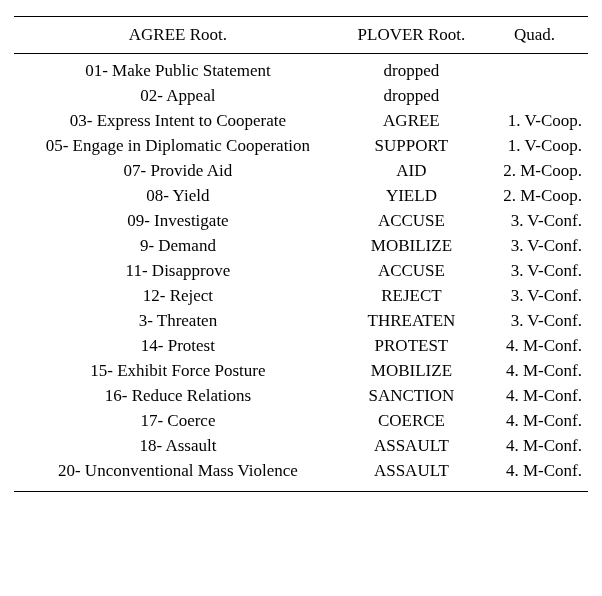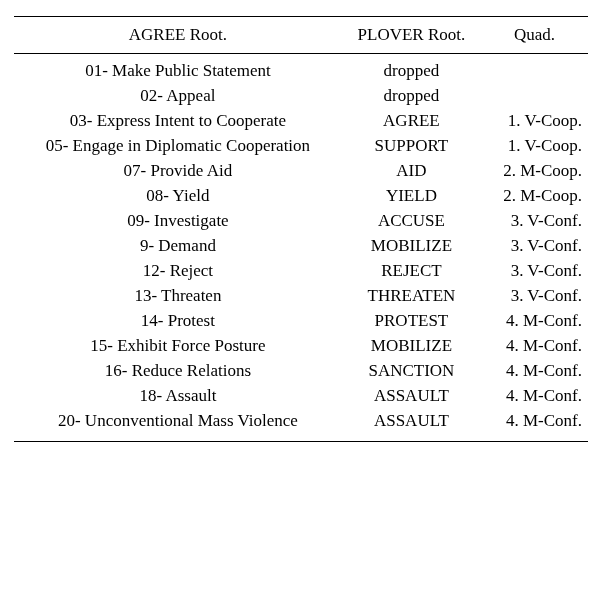--- a/index.html
+++ b/index.html
@@ -109,45 +109,55 @@
         <td>09- Investigate</td>
         <td>ACCUSE</td>
         <td>3. V-Conf.</td>
       </tr>
       <tr>
         <td>9- Demand</td>
         <td>MOBILIZE</td>
         <td>3. V-Conf.</td>
       </tr>
       <tr>
+        <td>11- Disapprove</td>
+        <td>ACCUSE</td>
+        <td>3. V-Conf.</td>
+      </tr>
+      <tr>
         <td>12- Reject</td>
         <td>REJECT</td>
         <td>3. V-Conf.</td>
       </tr>
       <tr>
-        <td>13- Threaten</td>
+        <td>3- Threaten</td>
         <td>THREATEN</td>
         <td>3. V-Conf.</td>
       </tr>
       <tr>
         <td>14- Protest</td>
         <td>PROTEST</td>
         <td>4. M-Conf.</td>
       </tr>
       <tr>
         <td>15- Exhibit Force Posture</td>
         <td>MOBILIZE</td>
         <td>4. M-Conf.</td>
       </tr>
       <tr>
         <td>16- Reduce Relations</td>
         <td>SANCTION</td>
         <td>4. M-Conf.</td>
       </tr>
       <tr>
+        <td>17- Coerce</td>
+        <td>COERCE</td>
+        <td>4. M-Conf.</td>
+      </tr>
+      <tr>
         <td>18- Assault</td>
         <td>ASSAULT</td>
         <td>4. M-Conf.</td>
       </tr>
       <tr>
         <td>20- Unconventional Mass Violence</td>
         <td>ASSAULT</td>
         <td>4. M-Conf.</td>
       </tr>
     </tbody>

